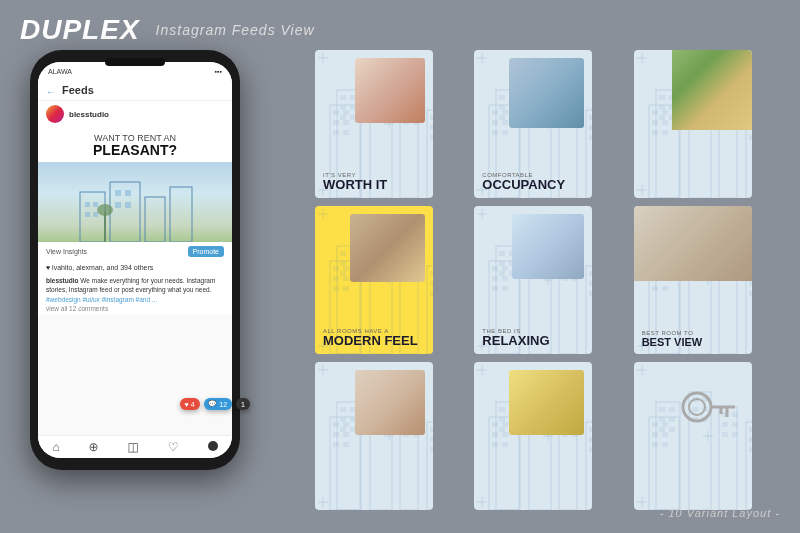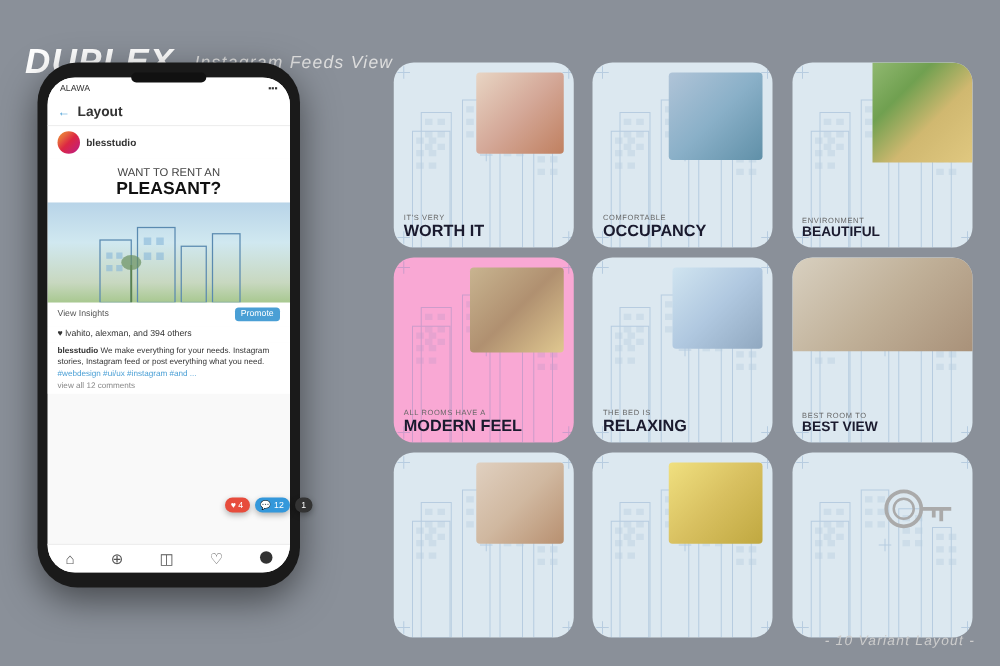--- a/index.html
+++ b/index.html
@@ -13,21 +13,20 @@
     }
 
     
     .header {
       position: absolute;
       top: 14px;
       left: 20px;
       display: flex;
       align-items: center;
       gap: 16px;
-      margin-top: 19px;
     }
     .brand-title {
       font-size: 28px;
       font-weight: 900;
       font-style: italic;
       color: #fff;
       letter-spacing: 1px;
     }
     .subtitle {
       font-size: 14px;
@@ -231,24 +230,24 @@
       position: absolute;
       right: 15px;
       top: 50px;
       width: 470px;
       display: grid;
       grid-template-columns: repeat(3, 1fr);
       grid-template-rows: repeat(3, 1fr);
       gap: 8px;
     }
     .post-card {
-      width: 144px;
+      width: 118px;
       height: 148px;
       background: #e8eef5;
-      border-radius: 16px;
+      border-radius: 4px;
       overflow: hidden;
       position: relative;
     }
     .card-photo {
       position: absolute;
       overflow: hidden;
       border-radius: 2px;
     }
     .card-text-area {
       position: absolute;
@@ -325,21 +324,21 @@
     <div class="phone-notch"></div>
     <div class="phone-screen">
 
       <div class="status-bar">
         <span>ALAWA</span>
         <span>▪▪▪</span>
       </div>
 
       <div class="app-header">
         <span class="back-arrow">←</span>
-        <span class="app-header-title">Layout</span>
+        <span class="app-header-title">Feeds</span>
       </div>
 
       <div class="post-header">
         <div class="avatar-circle"></div>
         <span class="username">blesstudio</span>
       </div>
 
       <div class="post-title-area">
         <div class="post-want">WANT TO RENT AN</div>
         <div class="post-apartment">PLEASANT?</div>
@@ -559,26 +558,22 @@
         <line x1="135" y1="8" x2="145" y2="8" stroke="#4a7ab0" stroke-width="0.8"></line>
         <line x1="140" y1="3" x2="140" y2="13" stroke="#4a7ab0" stroke-width="0.8"></line>
         <line x1="3" y1="140" x2="13" y2="140" stroke="#4a7ab0" stroke-width="0.8"></line>
         <line x1="8" y1="135" x2="8" y2="145" stroke="#4a7ab0" stroke-width="0.8"></line>
         <line x1="135" y1="140" x2="145" y2="140" stroke="#4a7ab0" stroke-width="0.8"></line>
         <line x1="140" y1="135" x2="140" y2="145" stroke="#4a7ab0" stroke-width="0.8"></line>
         <line x1="69" y1="74" x2="79" y2="74" stroke="#4a7ab0" stroke-width="0.8"></line>
         <line x1="74" y1="69" x2="74" y2="79" stroke="#4a7ab0" stroke-width="0.8"></line>
       </svg>
       <div class="card-photo photo-room3" style="top: 0px; right: 0px; width: 80px; height: 80px; border-radius: 0px 4px 0px 0px; background: linear-gradient(135deg, rgb(144, 184, 112) 0%, rgb(112, 160, 80) 30%, rgb(208, 184, 112) 60%, rgb(224, 200, 128) 100%);"></div>
-      <div class="card-text-area">
-        <div class="card-label-small">ENVIRONMENT</div>
-        <div class="card-label-big" style="font-size: 11px;">BEAUTIFUL</div>
-      </div>
-    </div>
-    <div class="post-card" style="background: #f9a8d4;">
+    </div>
+    <div class="post-card" style="background: #fde047;">
       <svg width="148" height="148" style="position: absolute; top: 0px; left: 0px; opacity: 0.25;">
         <rect x="15" y="55" width="30" height="93" fill="none" stroke="#4a7ab0" stroke-width="0.8"></rect>
         <rect x="18" y="60" width="6" height="5" fill="#4a7ab0" opacity="0.4"></rect>
         <rect x="18" y="70" width="6" height="5" fill="#4a7ab0" opacity="0.4"></rect>
         <rect x="18" y="80" width="6" height="5" fill="#4a7ab0" opacity="0.4"></rect>
         <rect x="28" y="60" width="6" height="5" fill="#4a7ab0" opacity="0.4"></rect>
         <rect x="28" y="70" width="6" height="5" fill="#4a7ab0" opacity="0.4"></rect>
         <rect x="28" y="80" width="6" height="5" fill="#4a7ab0" opacity="0.4"></rect>
         <rect x="22" y="40" width="24" height="108" fill="none" stroke="#4a7ab0" stroke-width="0.8"></rect>
         <rect x="25" y="45" width="6" height="5" fill="#4a7ab0" opacity="0.4"></rect>

